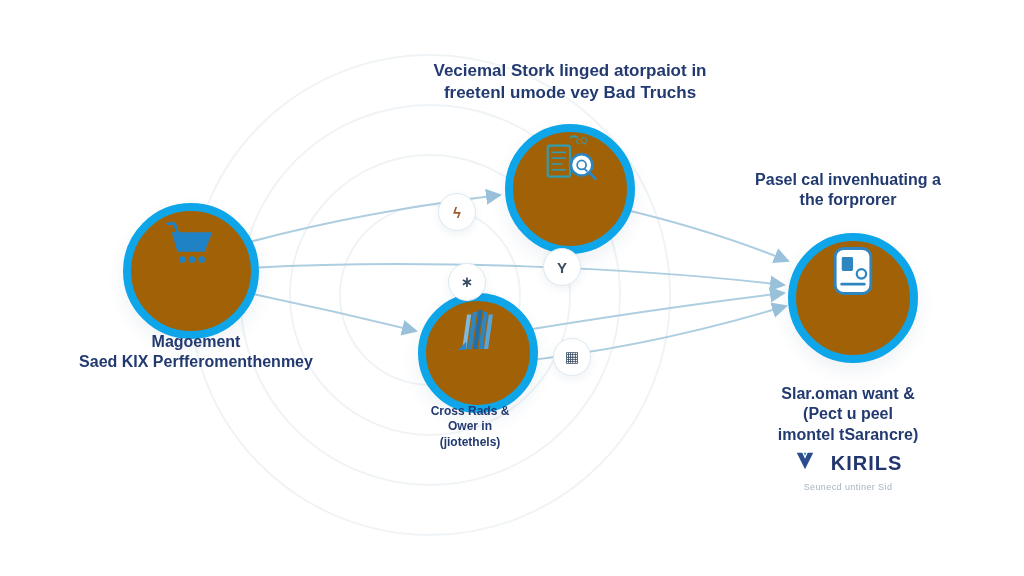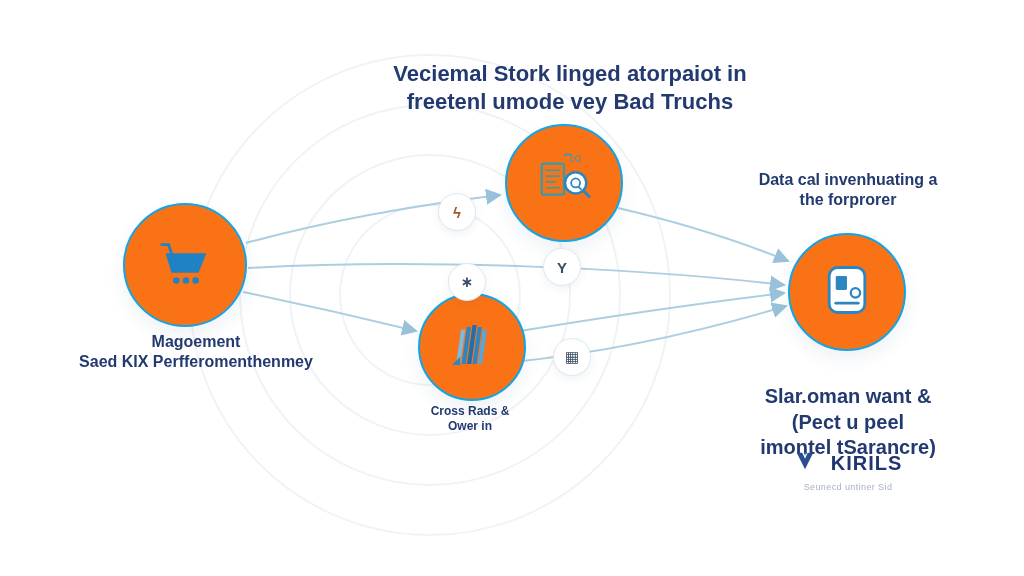--- a/index.html
+++ b/index.html
@@ -3,39 +3,39 @@
 <meta charset="utf-8">
 <style>
   html,body{margin:0;padding:0;background:#ffffff;}
   .stage{
     position:relative;width:1024px;height:576px;overflow:hidden;
     background:#ffffff;
     font-family:"Liberation Sans","DejaVu Sans",sans-serif;
   }
   svg.layer{position:absolute;left:0;top:0;width:1024px;height:576px;pointer-events:none;}
   .big-node{
-    position:absolute;background:#f97316;border:2px solid #0ea5e9;border-radius:50%;
+    position:absolute;background:#a16207;border:8px solid #0ea5e9;border-radius:50%;
     box-shadow:0 8px 18px rgba(40,80,120,0.08);
-    display:flex;align-items:center;justify-content:center;z-index:3;
+    display:flex;justify-content:center;z-index:3;
   }
   .small-node{
     position:absolute;width:36px;height:36px;background:#ffffff;border:1.5px solid #dde9f0;
     border-radius:50%;box-shadow:0 3px 8px rgba(40,80,120,0.08);
     display:flex;align-items:center;justify-content:center;z-index:4;
     font-size:15px;font-weight:700;color:#3a4c63;
   }
   .small-node .g1{color:#9c5b2e;}
   .txt{
     position:absolute;color:#223a70;font-weight:700;text-align:center;z-index:5;line-height:1.28;
   }
-  .txt-top{left:370px;top:60px;width:400px;font-size:22px;}
+  .txt-top{left:370px;top:60px;width:400px;font-size:17px;}
   .txt-right-top{left:718px;top:170px;width:260px;font-size:16px;}
   .txt-left{left:36px;top:332px;width:320px;font-size:16px;}
   .txt-center{left:350px;top:404px;width:240px;font-size:12px;}
-  .txt-right-bottom{left:708px;top:384px;width:280px;font-size:20px;text-align:center;}
+  .txt-right-bottom{left:708px;top:384px;width:280px;font-size:16px;text-align:center;}
   .logo-row{
     position:absolute;left:708px;top:450px;width:280px;z-index:5;
     display:flex;align-items:center;justify-content:center;gap:15px;
   }
   .logo-text{color:#22356e;font-size:20px;font-weight:700;letter-spacing:1px;}
   .logo-sub{
     position:absolute;left:708px;top:482px;width:280px;text-align:center;
     color:#a7b3c2;font-size:9px;font-weight:400;letter-spacing:.4px;z-index:5;
   }
 </style>
@@ -137,32 +137,33 @@
   <div class="small-node" style="left:553px;top:338px;">
     <span>▦</span>
   </div>
 
   <div class="txt txt-top">
     <div>Veciemal Stork linged atorpaiot in</div>
     <div>freetenl umode vey Bad Truchs</div>
   </div>
 
   <div class="txt txt-right-top">
-    <div>Data cal invenhuating a</div>
+    <div>Pasel cal invenhuating a</div>
     <div>the forprorer</div>
   </div>
 
   <div class="txt txt-left">
     <div>Magoement</div>
     <div>Saed KIX Perfferomenthenmey</div>
   </div>
 
   <div class="txt txt-center">
     <div>Cross Rads &amp;</div>
     <div>Ower in</div>
+    <div>(jiotethels)</div>
   </div>
 
   <div class="txt txt-right-bottom">
     <div>Slar.oman want &amp;</div>
     <div>(Pect u peel</div>
     <div>imontel tSarancre)</div>
   </div>
 
   <div class="logo-row">
     <span>

